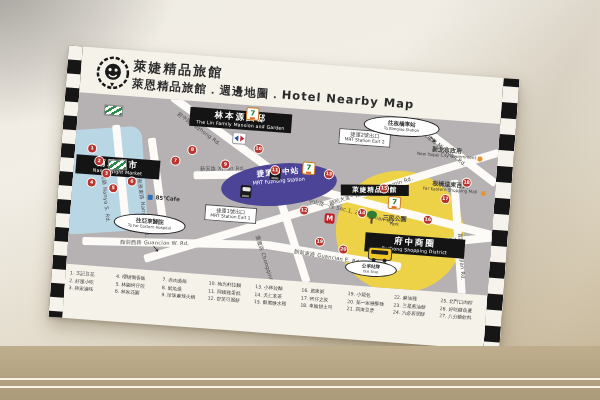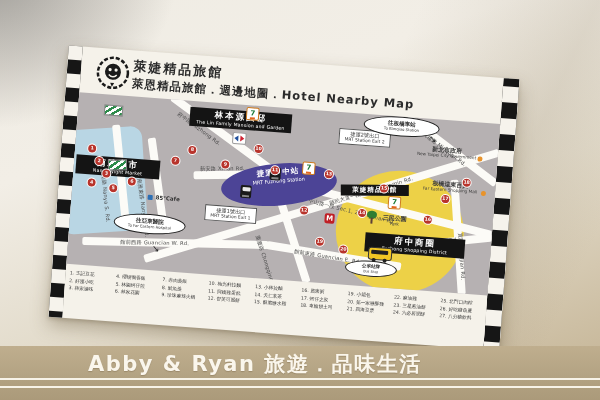--- a/index.html
+++ b/index.html
@@ -284,14 +284,13 @@
       <div class="lcol">
         <span class="litem">25. 北門口肉粽</span>
         <span class="litem">26. 好吃糖葫蘆</span>
         <span class="litem">27. 八分糖飲料</span>
       </div>
     </div>
   </div>
 
   <div class="band"></div>
   <div class="band-line"></div>
-  <div class="watermark">Abby &amp; Ryan 旅遊．品味生活</div>
 </div>
 
 </body></html>

